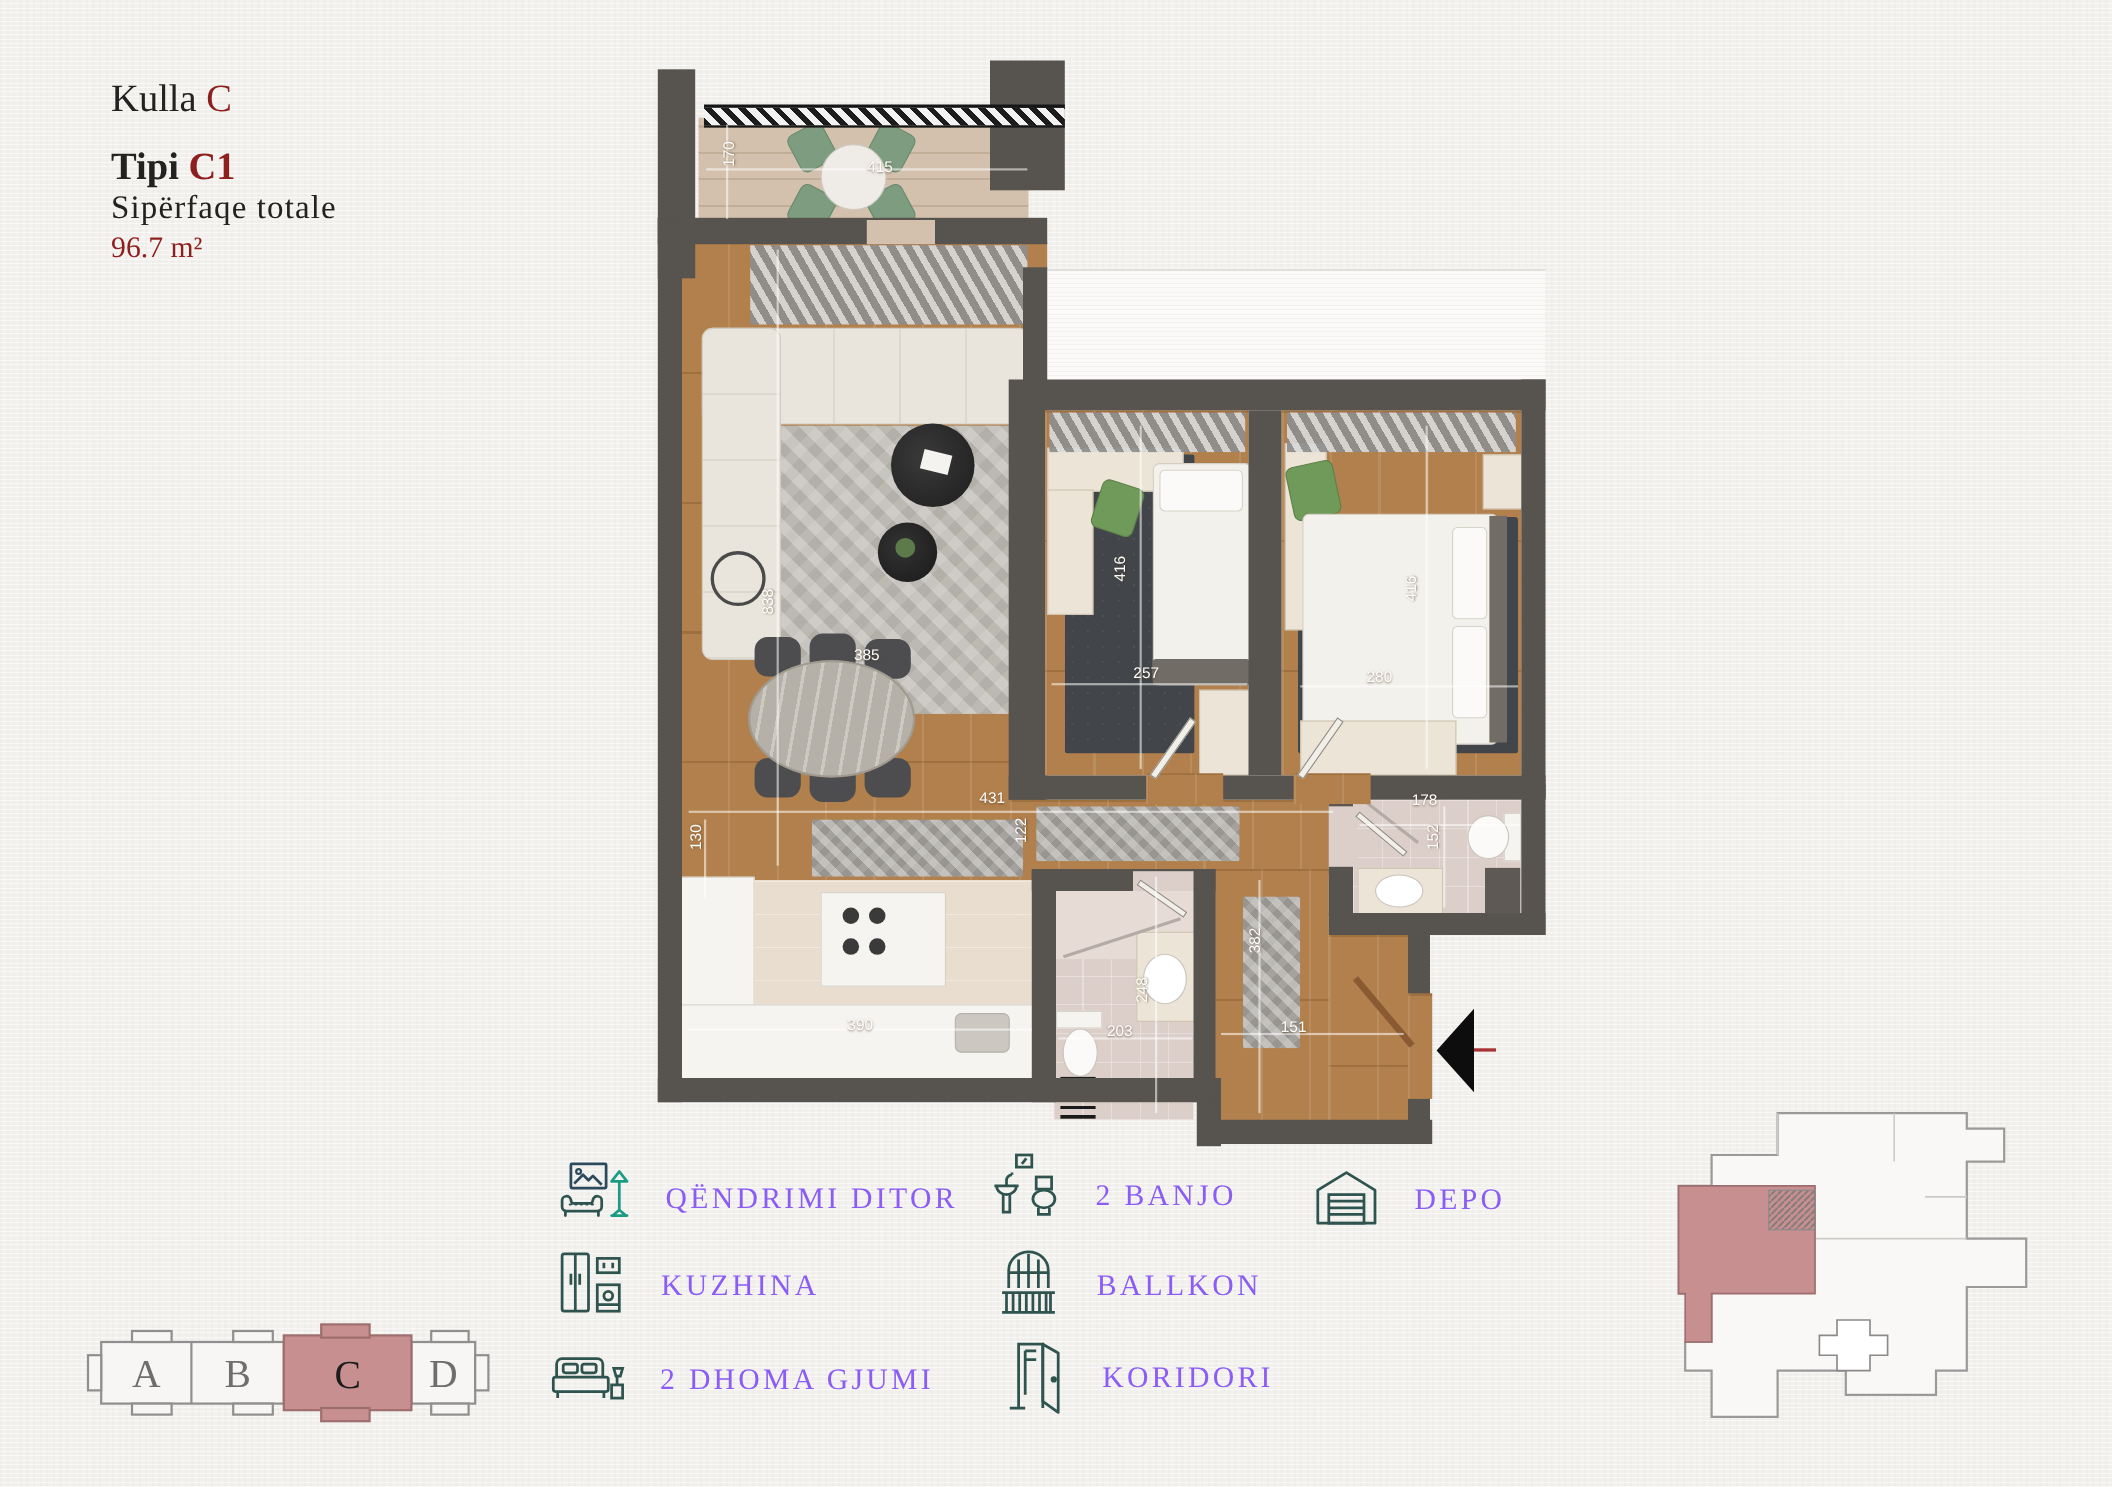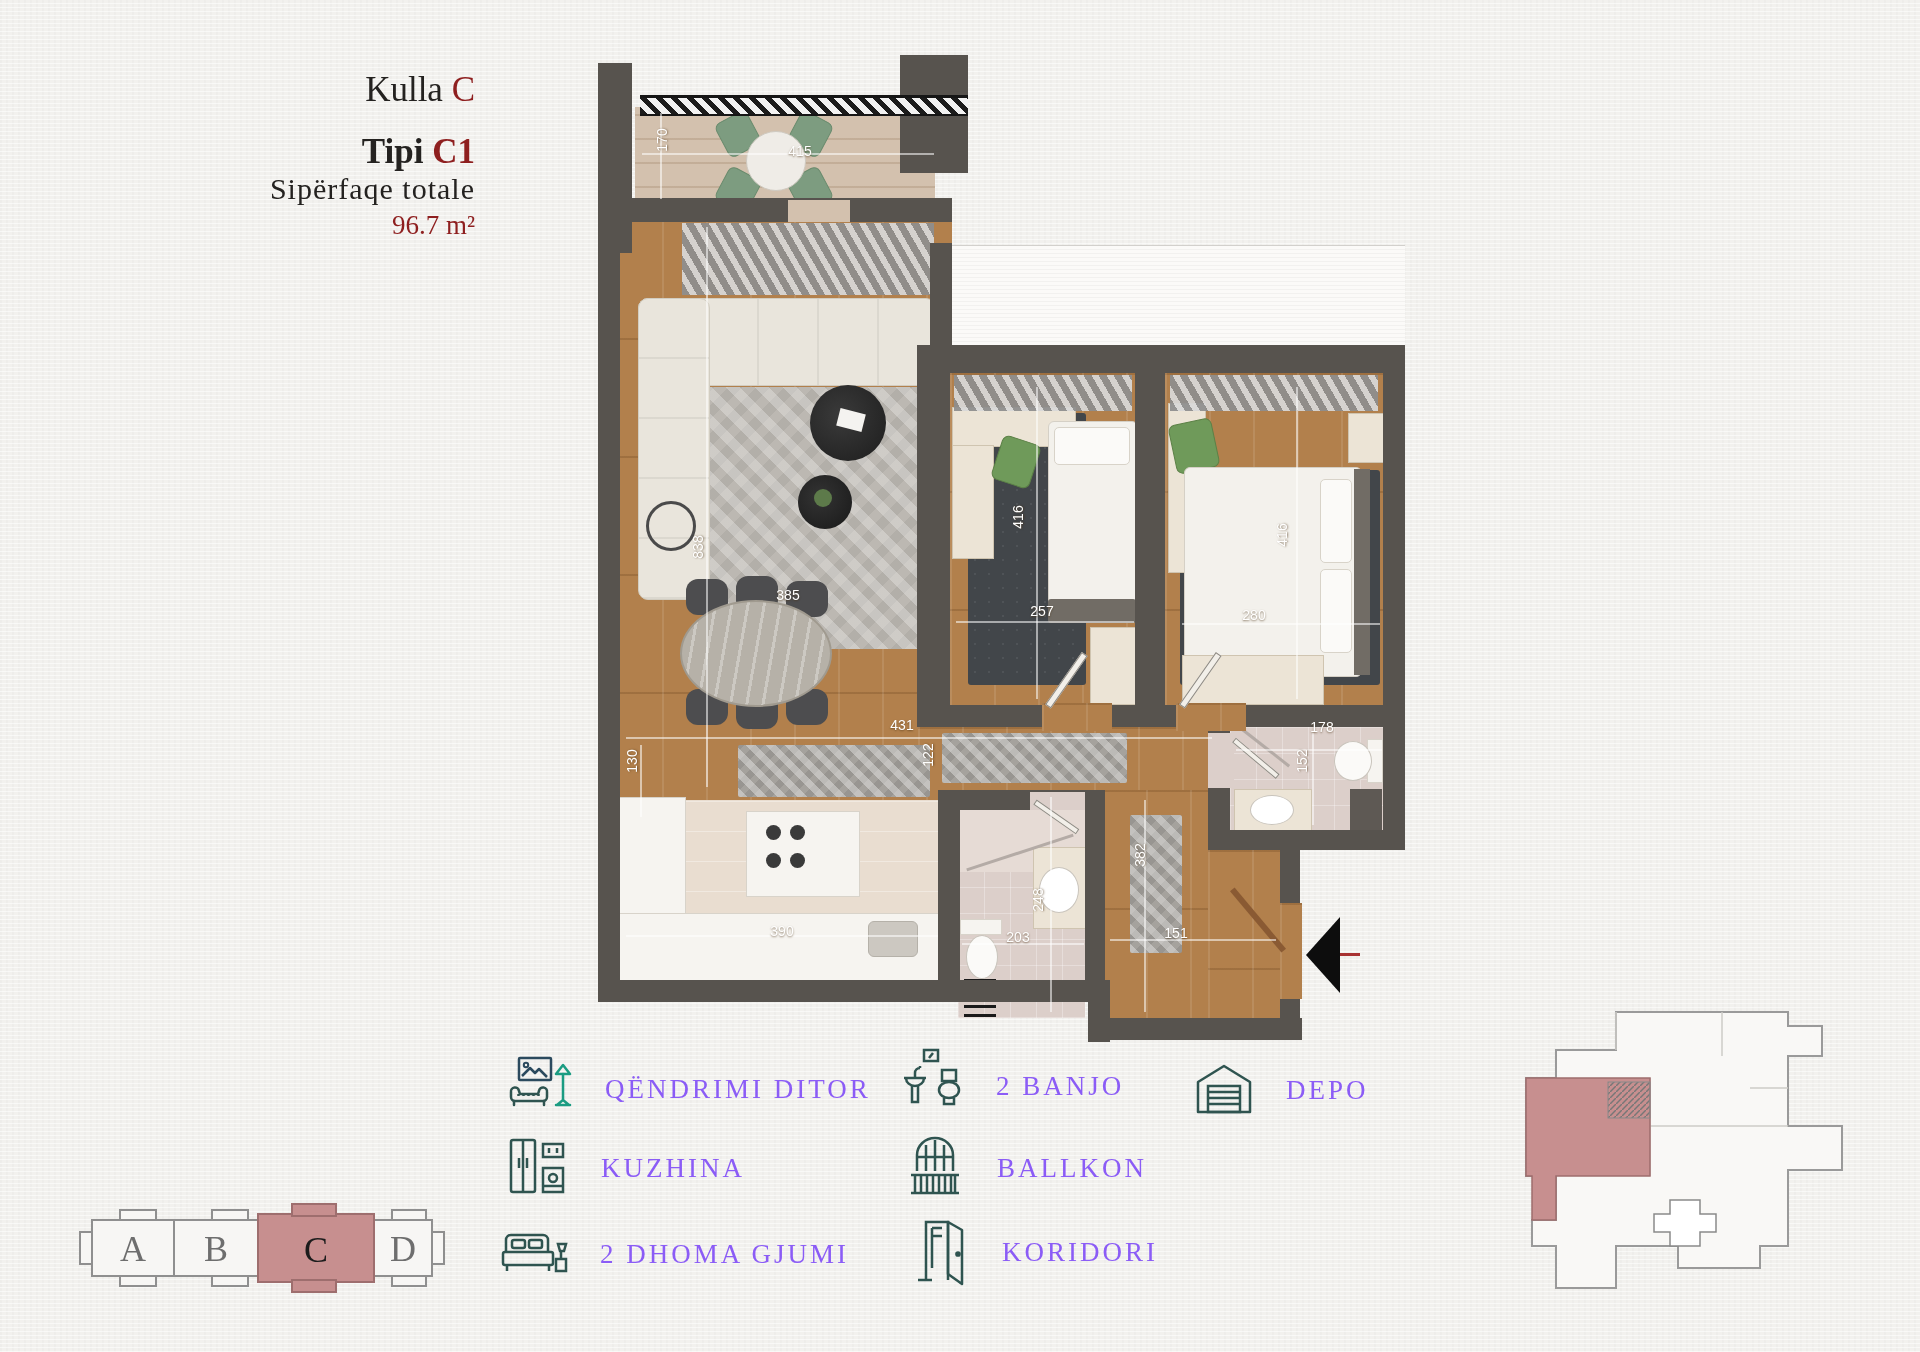--- a/index.html
+++ b/index.html
@@ -6,21 +6,21 @@
   body{
     width:1920px;height:1352px;position:relative;overflow:hidden;
     background-color:#f2f1ee;
     background-image:
       repeating-linear-gradient(0deg,rgba(255,255,255,.55) 0 1px,transparent 1px 4px),
       repeating-linear-gradient(90deg,rgba(0,0,0,.015) 0 2px,transparent 2px 6px);
     font-family:"Liberation Serif",serif;
   }
   .abs{position:absolute}
   
-  .hdr{position:absolute;left:85px;top:70px;width:390px;text-align:right;color:#242220}
+  .hdr{position:absolute;left:101px;top:70px;width:390px;text-align:left;color:#242220}
   .hdr .h1{font-size:35px;margin-bottom:22px}
   .hdr .h2{font-size:35px;font-weight:bold;}
   .hdr .h3{font-size:30px;letter-spacing:1px;margin-bottom:4px}
   .hdr .h4{font-size:27px}
   .red{color:#8e1f1f}
   
   #plan{position:absolute;left:490px;top:55px;width:930px;height:1000px}
   .wall{position:absolute;background:#57534e;z-index:3}
   .wood{position:absolute;background-color:#b2804c;
     background-image:repeating-linear-gradient(90deg,rgba(255,255,255,.10) 0 2px,transparent 2px 44px),
@@ -214,21 +214,21 @@
   <span class="dim v" style="left:172px;top:85px">170</span>
   <span class="dim" style="left:310px;top:96px">415</span>
   <span class="dim v" style="left:208px;top:492px">838</span>
   <span class="dim" style="left:298px;top:540px">385</span>
   <span class="dim" style="left:412px;top:670px">431</span>
   <span class="dim v" style="left:438px;top:700px">122</span>
   <span class="dim v" style="left:528px;top:462px">416</span>
   <span class="dim" style="left:552px;top:556px">257</span>
   <span class="dim v" style="left:792px;top:480px">416</span>
   <span class="dim" style="left:764px;top:560px">280</span>
-  <span class="dim" style="left:832px;top:672px">178</span>
+  <span class="dim" style="left:805px;top:672px">178</span>
   <span class="dim v" style="left:812px;top:706px">152</span>
   <span class="dim v" style="left:548px;top:845px">248</span>
   <span class="dim" style="left:528px;top:882px">203</span>
   <span class="dim v" style="left:650px;top:800px">382</span>
   <span class="dim" style="left:686px;top:878px">151</span>
   <span class="dim" style="left:292px;top:876px">390</span>
   <span class="dim v" style="left:142px;top:706px">130</span>
 
   <div style="position:absolute;left:816px;top:862px;width:0;height:0;border-top:38px solid transparent;border-bottom:38px solid transparent;border-right:34px solid #0d0d0d;z-index:6"></div>
   <div style="position:absolute;left:850px;top:898px;width:20px;height:3px;background:#a83232;z-index:6"></div>

